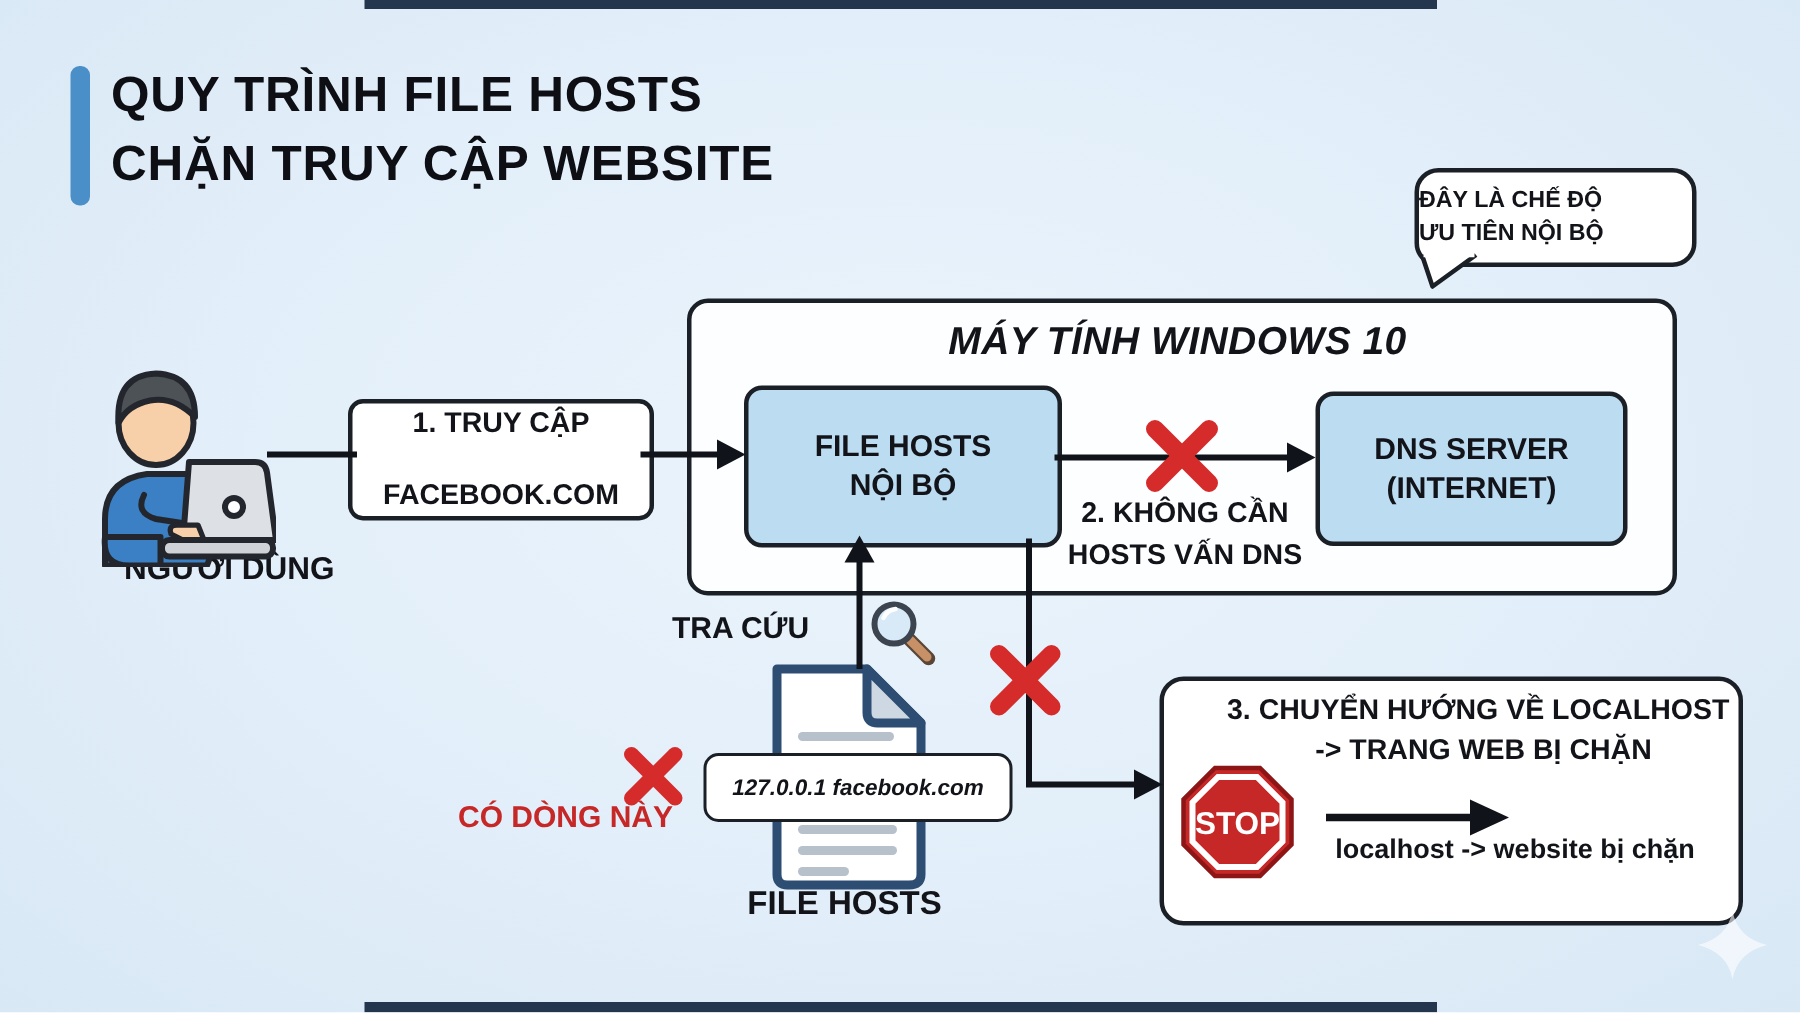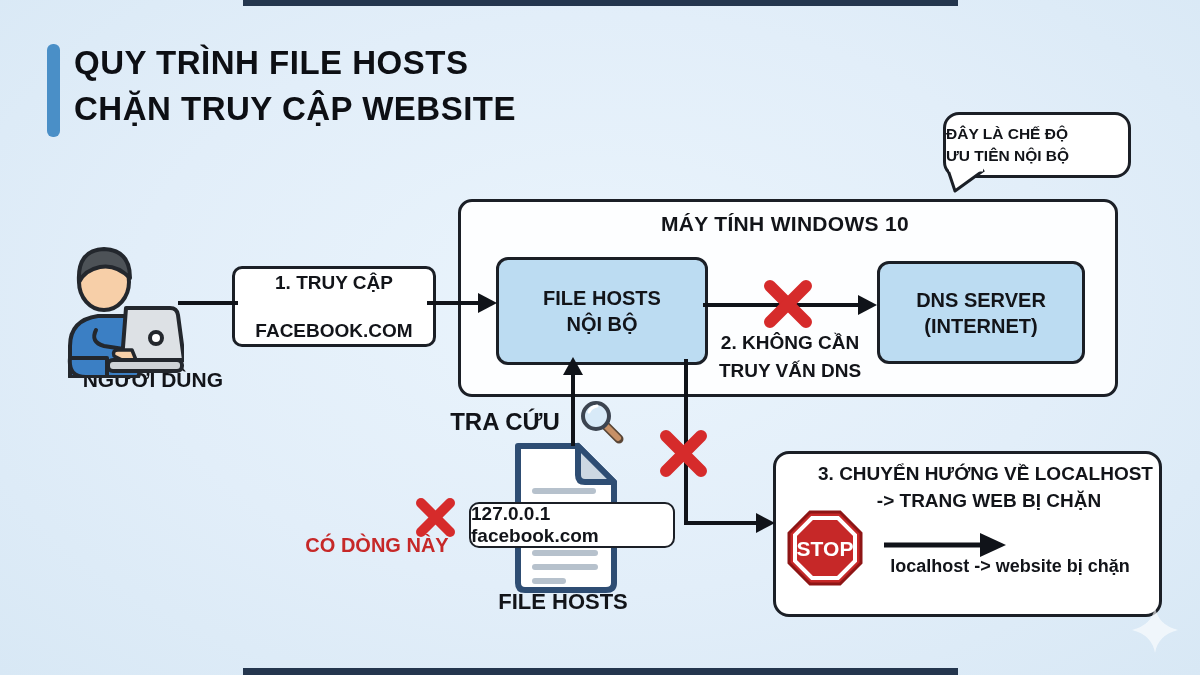--- a/index.html
+++ b/index.html
@@ -8,32 +8,32 @@
     background:radial-gradient(ellipse at 50% 45%, #eaf4fc 0%, #e2eef9 55%, #d8e8f5 100%);
     font-family:"Liberation Sans",sans-serif;font-weight:bold;color:#121419;
   }
   .abs{position:absolute;}
   .edge-bar{position:absolute;left:243px;width:715px;height:6px;background:#24364e;}
   .accent-bar{left:47px;top:44px;width:13px;height:93px;background:#4a8fc7;border-radius:6px;}
   .main-title{left:74px;top:40px;font-size:33px;line-height:1.38;letter-spacing:.5px;color:#0d0f14;white-space:nowrap;}
   .bubble{left:924px;top:112px;width:182px;height:60px;background:#fff;border:3px solid #1b1f26;border-radius:16px;
     display:flex;flex-direction:column;justify-content:center;text-align:left;font-size:15.5px;line-height:1.4;margin-left:19px;}
   .winbox{left:458px;top:199px;width:654px;height:192px;background:#fdfeff;border:3px solid #1b1f26;border-radius:14px;}
-  .winbox-title{left:458px;top:212px;width:654px;text-align:center;font-size:21px;letter-spacing:.3px;}
+  .winbox-title{left:458px;top:212px;width:654px;text-align:center;font-size:26px;letter-spacing:.3px;font-style:italic;}
   .bluebox{background:#bcdcf2;border:3px solid #1b1f26;border-radius:12px;display:flex;flex-direction:column;
     justify-content:center;text-align:center;font-size:20px;line-height:1.3;}
   .fh-box{left:496px;top:257px;width:206px;height:102px;}
   .dns-box{left:877px;top:261px;width:202px;height:97px;}
   .whitebox{background:#fff;border:3px solid #1b1f26;display:flex;flex-direction:column;justify-content:center;text-align:center;gap:22px;}
   .step1-box{left:232px;top:266px;width:198px;height:75px;border-radius:10px;font-size:19px;line-height:1.35;}
   .step2-label{left:703px;top:329px;width:174px;text-align:center;font-size:19px;line-height:1.45;}
   .user-label{left:28px;top:368px;width:195px;text-align:right;font-size:21px;}
-  .lookup-label{left:448px;top:408px;width:114px;text-align:center;font-size:24px;}
+  .lookup-label{left:448px;top:408px;width:114px;text-align:left;font-size:20px;}
   .pill{left:469px;top:502px;width:202px;height:42px;background:#fff;border:2.5px solid #1b1f26;border-radius:10px;
-    display:flex;align-items:center;justify-content:center;font-size:19px;z-index:4;}
+    display:flex;align-items:center;justify-content:center;font-size:15px;z-index:4;font-style:italic;}
   .warning-label{left:283px;top:534px;width:188px;text-align:center;font-size:20px;color:#c62828;}
   .hostsfile-label{left:487px;top:589px;width:152px;text-align:center;font-size:22px;}
   .result-box{left:773px;top:451px;width:383px;height:160px;background:#fff;border:3px solid #1b1f26;border-radius:16px;}
   .result-h1{left:746px;top:463px;width:383px;text-align:center;font-size:19px;padding-left:48px;}
   .result-h2{left:773px;top:490px;width:383px;text-align:center;padding-left:49px;box-sizing:border-box;font-size:19px;}
   .result-caption{left:872px;top:556px;width:276px;text-align:center;font-size:18px;}
   svg{display:block;}
   .overlay{left:0;top:0;z-index:6;pointer-events:none;}
   .icon-layer{z-index:3;}
 </style>
@@ -64,21 +64,21 @@
     <div>NỘI BỘ</div>
   </div>
 
   <div class="abs bluebox dns-box">
     <div>DNS SERVER</div>
     <div>(INTERNET)</div>
   </div>
 
   <div class="abs step2-label">
     <div>2. KHÔNG CẦN</div>
-    <div>TRUY VẤN DNS</div>
+    <div>HOSTS VẤN DNS</div>
   </div>
 
   <div class="abs icon-layer" style="left:52px;top:238px;">
     <svg width="132" height="140" viewBox="0 0 132 140">
       <path d="M18,139 L18,108 Q18,82 46,78 L72,78 Q88,80 92,96 L94,118 L86,139 Z" fill="#3b7fc4" stroke="#23272d" stroke-width="4" stroke-linejoin="round"></path>
       <path d="M18,120 Q16,139 34,139 L55,139 L55,120 Z" fill="#3b7fc4" stroke="#23272d" stroke-width="4" stroke-linejoin="round"></path>
       <ellipse cx="52" cy="44" rx="25" ry="28" fill="#f7cfa8" stroke="#23272d" stroke-width="4"></ellipse>
       <path d="M27,44 Q25,12 52,11 Q78,12 78,40 Q64,26 48,29 Q33,32 27,44 Z" fill="#4d5257" stroke="#23272d" stroke-width="4" stroke-linejoin="round"></path>
       <path d="M44,92 Q38,104 52,108 L78,112" fill="none" stroke="#23272d" stroke-width="4" stroke-linecap="round"></path>
       <path d="M74,70 L118,70 Q125,70 126,77 L132,122 L70,122 Z" fill="#dde1e5" stroke="#23272d" stroke-width="4" stroke-linejoin="round"></path>

